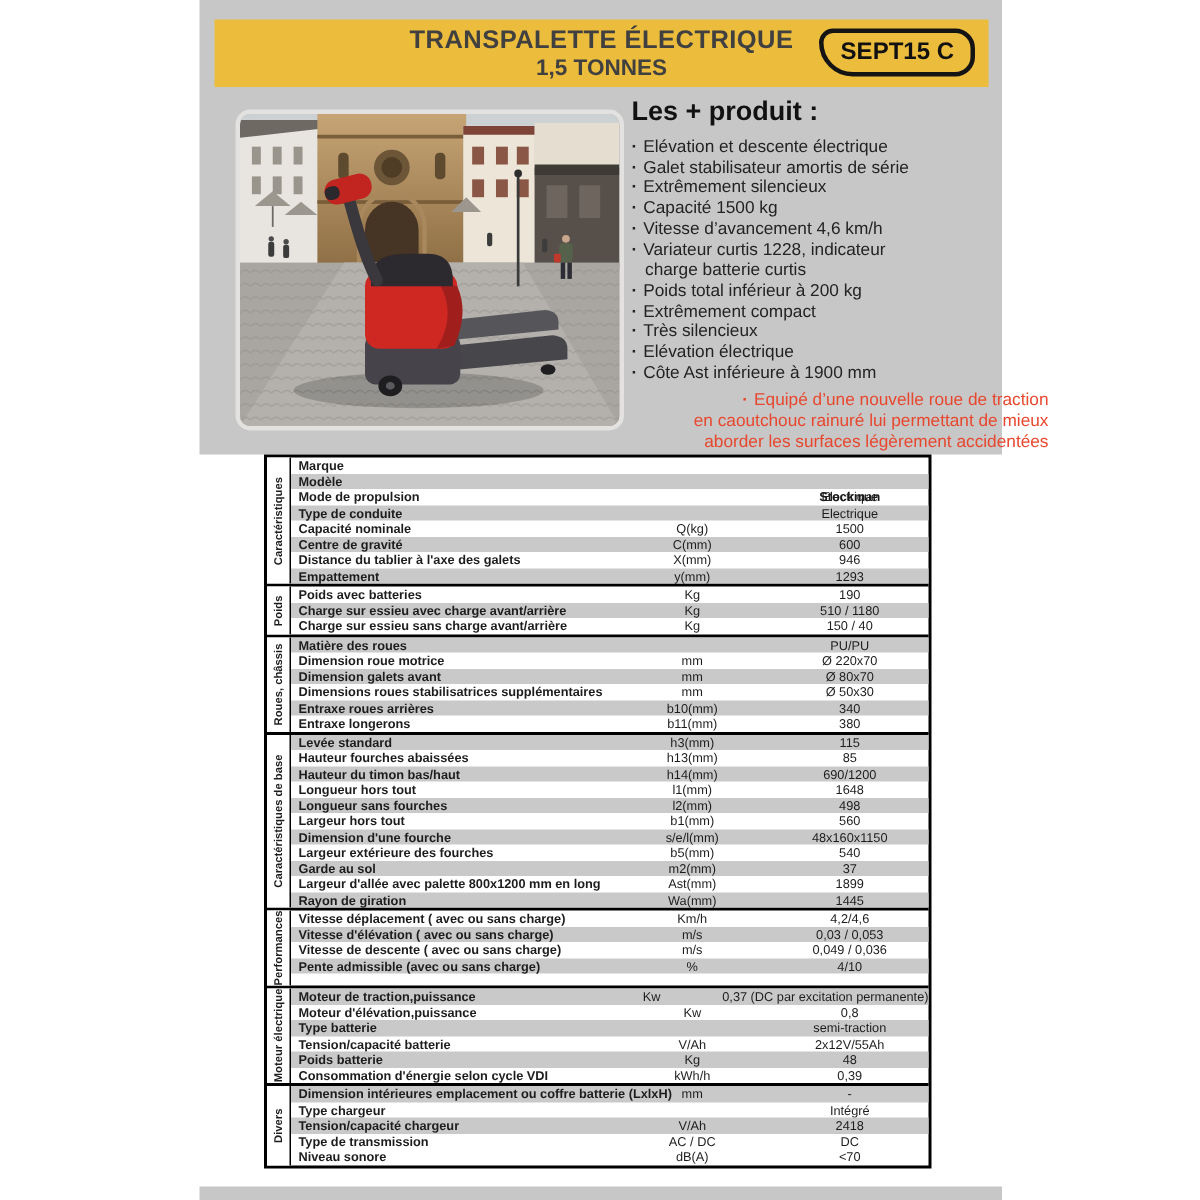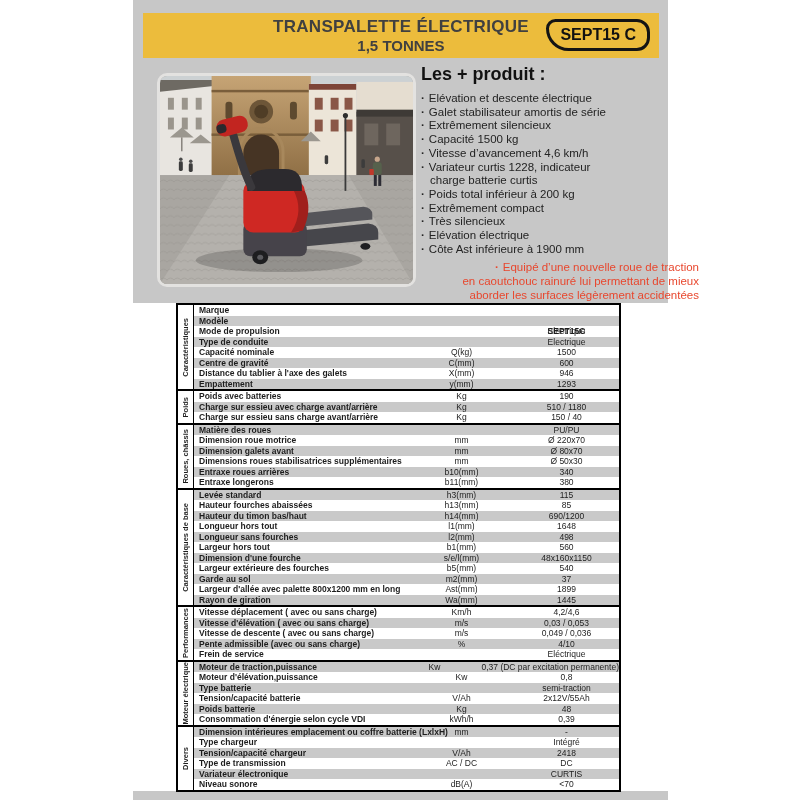--- a/index.html
+++ b/index.html
@@ -33,21 +33,21 @@
   .red .b::before{content:"\00B7";font-weight:bold;margin-right:4px;}
 
   
   .spec{position:absolute;left:176px;top:303px;width:445px;box-sizing:border-box;
         border:2px solid #000;background:#fff;}
   .section{display:flex;border-bottom:2px solid #000;}
   .section:last-child{border-bottom:none;}
   .group{width:15px;border-right:1px solid #000;display:flex;align-items:center;justify-content:center;background:#fff;}
   .group span{writing-mode:vertical-rl;transform:rotate(180deg);font-size:7.5px;font-weight:bold;white-space:nowrap;}
   .rows{flex:1;display:flex;flex-direction:column;min-width:0;}
-  .row{display:flex;align-items:center;height:10.5px;font-size:8.5px;line-height:10.5px;}
+  .row{display:flex;align-items:flex-start;height:10.5px;font-size:8.5px;line-height:10.5px;}
   .row.alt{background:#C9C9C9;}
   .lbl{width:210px;padding-left:5px;font-weight:bold;white-space:nowrap;}
   .unit{width:105px;text-align:center;white-space:nowrap;}
   .val{flex:1;text-align:center;white-space:nowrap;}
   .val.bold{font-weight:bold;margin-top:21px;}
 </style>
 </head>
 <body>
 
 <div id="page">
@@ -369,25 +369,20 @@
           <div class="row">
             <div class="lbl">Vitesse de descente ( avec ou sans charge)</div>
             <div class="unit">m/s</div>
             <div class="val">0,049 / 0,036</div>
           </div>
           <div class="row alt">
             <div class="lbl">Pente admissible (avec ou sans charge)</div>
             <div class="unit">%</div>
             <div class="val">4/10</div>
           </div>
-          <div class="row">
-            <div class="lbl">Frein de service</div>
-            <div class="unit"></div>
-            <div class="val">Eléctrique</div>
-          </div>
         </div>
       </div>
       <div class="section">
         <div class="group">
           <span>Moteur électrique</span>
         </div>
         <div class="rows">
           <div class="row alt">
             <div class="lbl">Moteur de traction,puissance</div>
             <div class="unit">Kw</div>
@@ -438,25 +433,20 @@
           <div class="row alt">
             <div class="lbl">Tension/capacité chargeur</div>
             <div class="unit">V/Ah</div>
             <div class="val">2418</div>
           </div>
           <div class="row">
             <div class="lbl">Type de transmission</div>
             <div class="unit">AC / DC</div>
             <div class="val">DC</div>
           </div>
-          <div class="row alt">
-            <div class="lbl">Variateur électronique</div>
-            <div class="unit"></div>
-            <div class="val">CURTIS</div>
-          </div>
           <div class="row">
             <div class="lbl">Niveau sonore</div>
             <div class="unit">dB(A)</div>
             <div class="val">&lt;70</div>
           </div>
         </div>
       </div>
     </div>
 </div>
 

